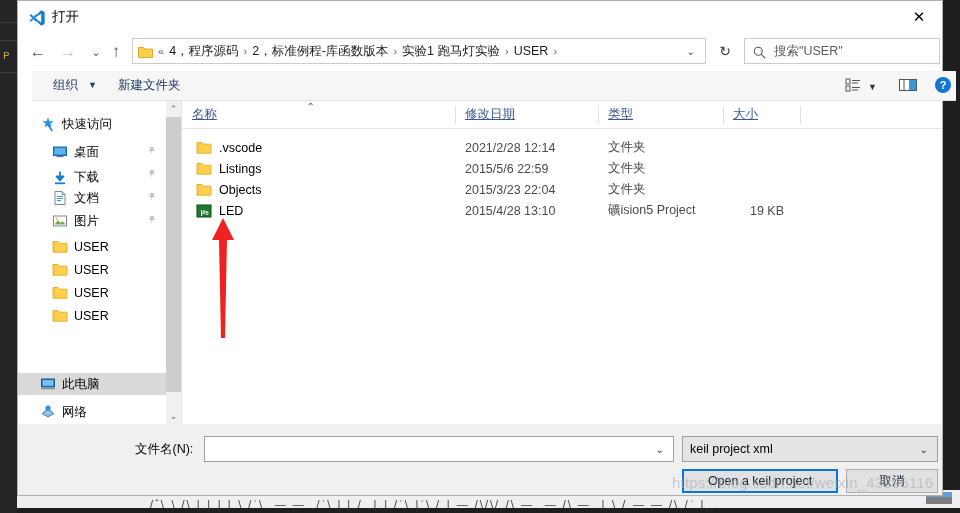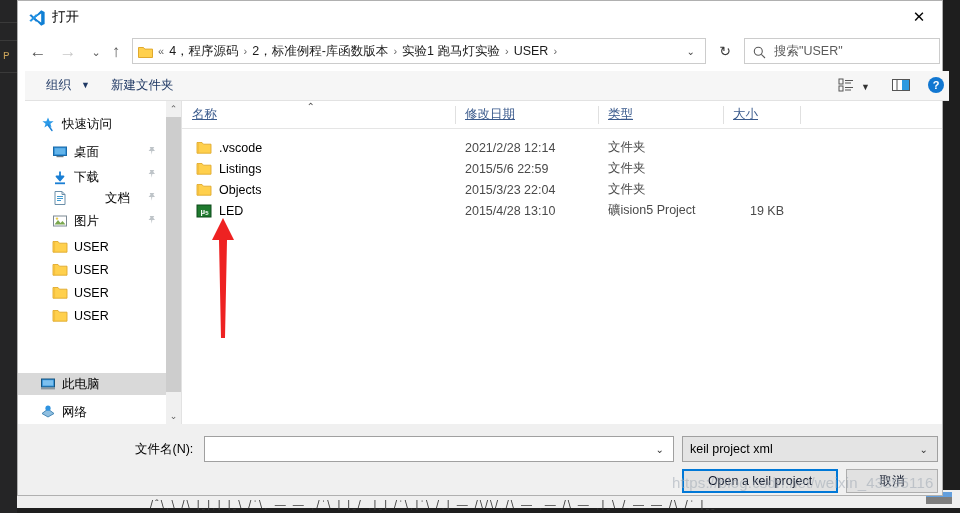--- a/index.html
+++ b/index.html
@@ -70,21 +70,21 @@
   .searchbox {
     position:absolute; left:726px; top:4px; width:196px; height:26px;
     border:1px solid #cccccc; background:#fff; box-sizing:border-box;
     display:flex; align-items:center;
   }
   .search-icon { margin-left:8px; width:13px; height:13px; flex:none; }
   .search-ph { margin-left:8px; font-size:12.5px; color:#5a5a5a; }
 
   
   .cmdbar {
-    position:absolute; left:7px; top:70px; width:924px; height:30px;
+    position:absolute; left:14px; top:70px; width:924px; height:30px;
     background:#f6f6f6; border-bottom:1px solid #e2e2e2; box-sizing:border-box;
   }
   .cmd-item { position:absolute; top:6px; font-size:12.5px; color:#1f3864; }
   .cmd-org { left:21px; }
   .cmd-org-caret { position:absolute; left:56px; top:9px; font-size:9px; color:#1f3864; }
   .cmd-new { left:86px; }
   .cmd-right { position:absolute; top:5px; display:flex; align-items:center; }
   .view-btn   { left:812px; }
   .pane-btn   { left:866px; }
   .help-btn   { left:902px; }
@@ -300,21 +300,21 @@
               <svg width="16" height="16" viewBox="0 0 16 16">
                 <path d="M8 1.5 V8.5 M4.5 6.5 L8 10.5 L11.5 6.5 Z" fill="#1a7fd4" stroke="#1a7fd4" stroke-width="1.8" stroke-linejoin="round"></path>
                 <rect x="3" y="12.4" width="10" height="1.8" fill="#1a7fd4"></rect>
               </svg>
             </span>
             <span class="tree-label">下载</span>
             <span class="pin"><svg width="12" height="12" viewBox="0 0 16 16">
                 <path d="M5 2.5 L11 2.5 L9.6 5 L12 8 L8.4 8 L7.6 13 L6.8 8 L3.4 8 L6 5 Z" fill="#8a949c"></path>
               </svg></span>
           </div>
-          <div class="tree-item" style="top: 86px; gap: 31px;">
+          <div class="tree-item" style="top: 86px;">
             <span class="tree-ico" style="margin-left: 34px;">
               <svg width="16" height="16" viewBox="0 0 16 16">
                 <path d="M3 1.5h7l3 3v10H3z" fill="#fff" stroke="#6b8ea8" stroke-width="1"></path>
                 <path d="M10 1.5v3h3" fill="none" stroke="#6b8ea8" stroke-width="1"></path>
                 <path d="M5 6.5h6 M5 8.5h6 M5 10.5h4" stroke="#3f9ad0" stroke-width="1"></path>
               </svg>
             </span>
             <span class="tree-label">文档</span>
             <span class="pin"><svg width="12" height="12" viewBox="0 0 16 16">
                 <path d="M5 2.5 L11 2.5 L9.6 5 L12 8 L8.4 8 L7.6 13 L6.8 8 L3.4 8 L6 5 Z" fill="#8a949c"></path>

